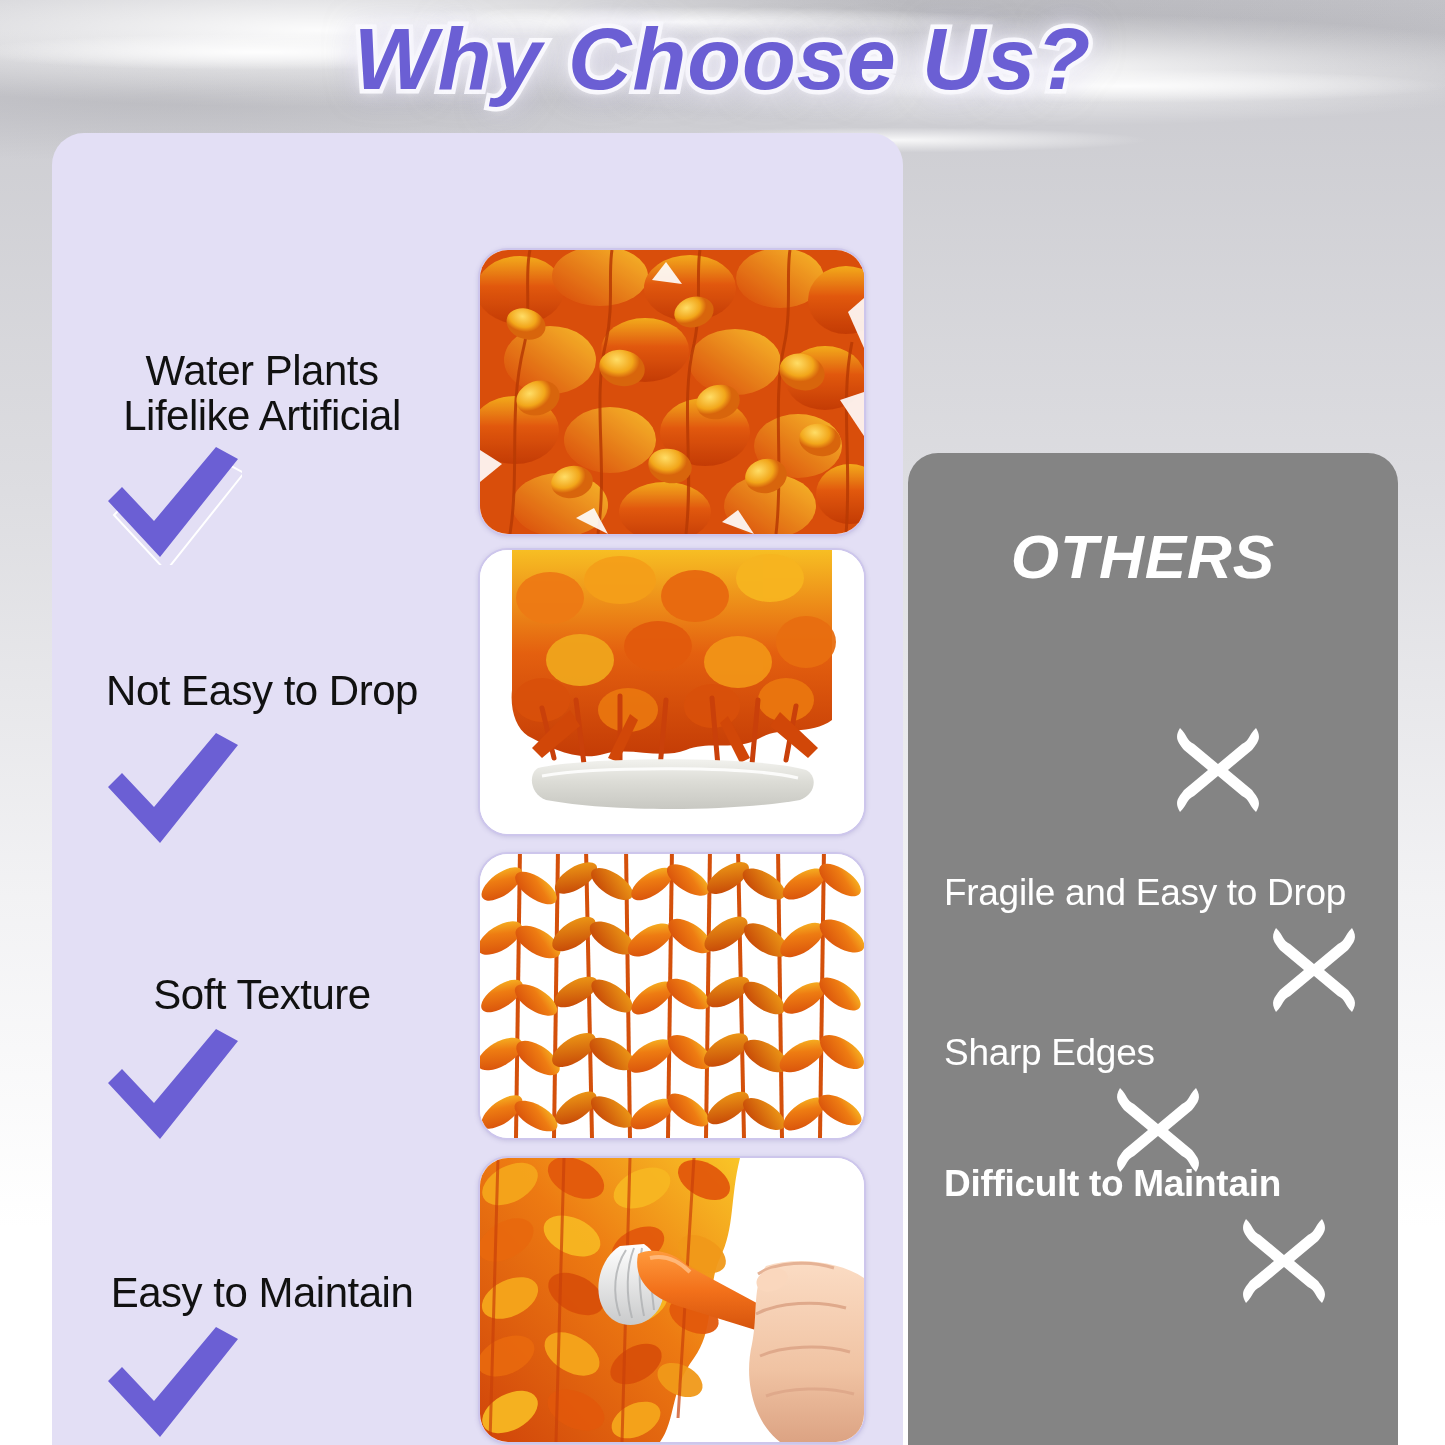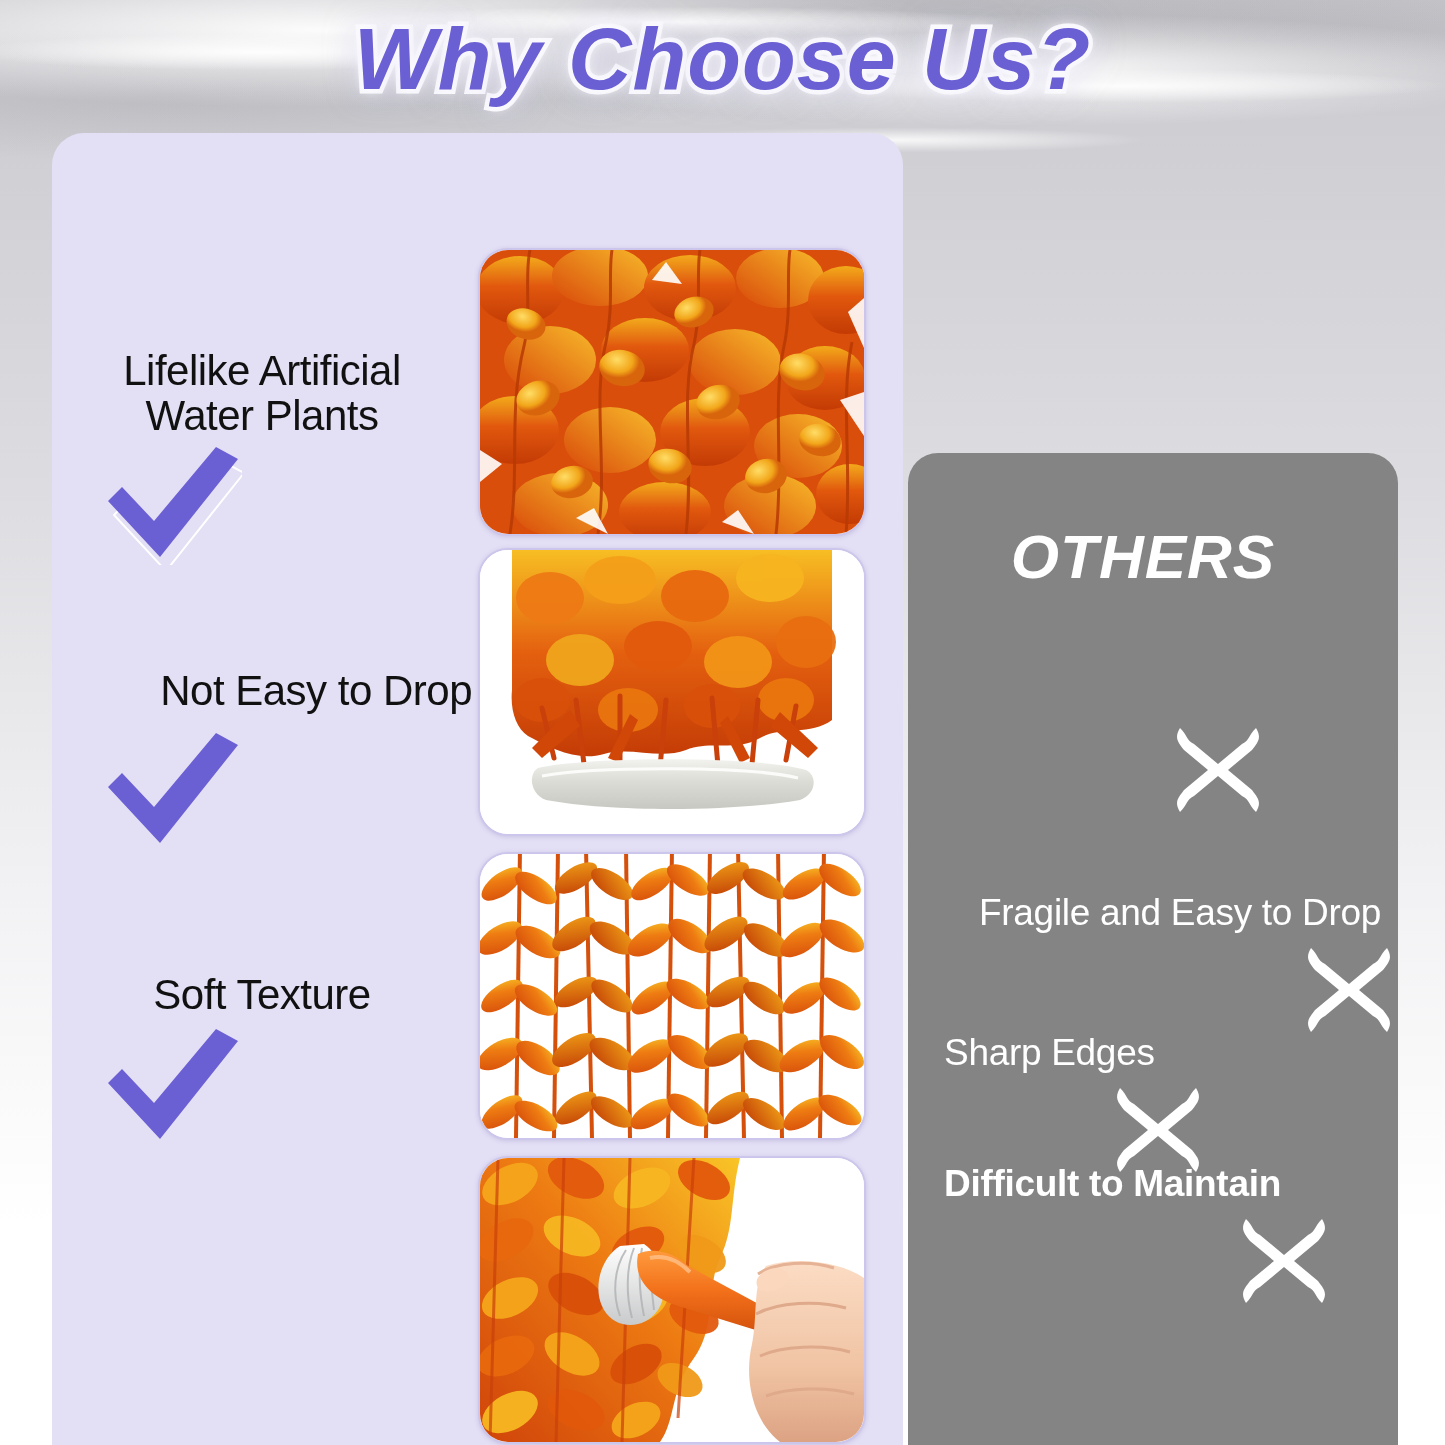--- a/index.html
+++ b/index.html
@@ -112,48 +112,56 @@
 
 <div id="stage">
 
   <div class="bg-texture"></div>
 
   <div class="headline">Why Choose Us?</div>
 
   <div class="panel-ours"></div>
 
   <div class="feature" style="left:52px; top:348px;">
+    <div class="ftext">Water Plants</div>
     <div class="ftext">Lifelike Artificial</div>
-    <div class="ftext">Water Plants</div>
     <div class="check-wrap">
       <svg width="150" height="120" viewBox="0 0 150 120">
         <path d="M16 56 L30 42 L62 76 L124 2 L146 14 L68 112 Z" fill="none" stroke="#ffffff" stroke-width="2" transform="translate(6,14)"></path>
         <path d="M16 56 L30 42 L62 76 L124 2 L146 14 L68 112 Z" fill="#6B5FD4"></path>
       </svg>
     </div>
   </div>
 
-  <div class="feature" style="left:52px; top:668px;text-align:right;">
+  <div class="feature" style="left:52px; top:668px;">
     <div class="ftext">Not Easy to Drop</div>
     <div class="check-wrap" style="margin-top:18px;">
       <svg width="150" height="120" viewBox="0 0 150 120">
         <path d="M16 56 L30 42 L62 76 L124 2 L146 14 L68 112 Z" fill="#6B5FD4"></path>
       </svg>
     </div>
   </div>
 
   <div class="feature" style="left:52px; top:972px;">
     <div class="ftext">Soft Texture</div>
     <div class="check-wrap" style="margin-top:10px;">
       <svg width="150" height="120" viewBox="0 0 150 120">
         <path d="M16 56 L30 42 L62 76 L124 2 L146 14 L68 112 Z" fill="#6B5FD4"></path>
       </svg>
     </div>
   </div>
 
+  <div class="feature" style="left:52px; top:1270px;">
+    <div class="ftext">Easy to Maintain</div>
+    <div class="check-wrap" style="margin-top:10px;">
+      <svg width="150" height="120" viewBox="0 0 150 120">
+        <path d="M16 56 L30 42 L62 76 L124 2 L146 14 L68 112 Z" fill="#6B5FD4"></path>
+      </svg>
+    </div>
+  </div>
 
   <div class="photo" style="left:478px; top:248px; width:388px; height:288px;">
     <svg width="384" height="284" viewBox="0 0 384 284" preserveAspectRatio="none">
       <rect width="384" height="284" fill="#fdfdfb"></rect>
       <defs>
         <linearGradient id="lf1" x1="0" y1="1" x2="0" y2="0">
           <stop offset="0%" stop-color="#C23A05"></stop>
             <stop offset="55%" stop-color="#E2590F"></stop>
             <stop offset="100%" stop-color="#F5B31E"></stop>
         </linearGradient>
@@ -449,21 +457,21 @@
   <div class="others-title">OTHERS</div>
 
   <div class="con" style="left:944px; top:714px;">
     <div class="x-wrap" style="margin-left:226px; margin-top:8px;">
       <svg width="96" height="96" viewBox="0 0 96 96">
         <path d="M10 6 C18 14 16 18 24 22 L48 42 L72 22 C80 18 78 14 86 6 C92 16 88 20 82 28 L58 48 L82 68 C88 76 92 80 86 90 C78 82 80 78 72 74 L48 54 L24 74 C16 78 18 82 10 90 C4 80 8 76 14 68 L38 48 L14 28 C8 20 4 16 10 6 Z" fill="#ffffff"></path>
       </svg>
     </div>
   </div>
 
-  <div class="con" style="left:944px; top:892px;margin-left:35px;">
+  <div class="con" style="left:944px; top:872px;">
     <div class="ctext">Fragile and Easy to Drop</div>
     <div class="x-wrap" style="margin-left:322px; margin-top:8px;">
       <svg width="96" height="96" viewBox="0 0 96 96">
         <path d="M10 6 C18 14 16 18 24 22 L48 42 L72 22 C80 18 78 14 86 6 C92 16 88 20 82 28 L58 48 L82 68 C88 76 92 80 86 90 C78 82 80 78 72 74 L48 54 L24 74 C16 78 18 82 10 90 C4 80 8 76 14 68 L38 48 L14 28 C8 20 4 16 10 6 Z" fill="#ffffff"></path>
       </svg>
     </div>
   </div>
 
   <div class="con" style="left:944px; top:1032px;">
     <div class="ctext">Sharp Edges</div>

